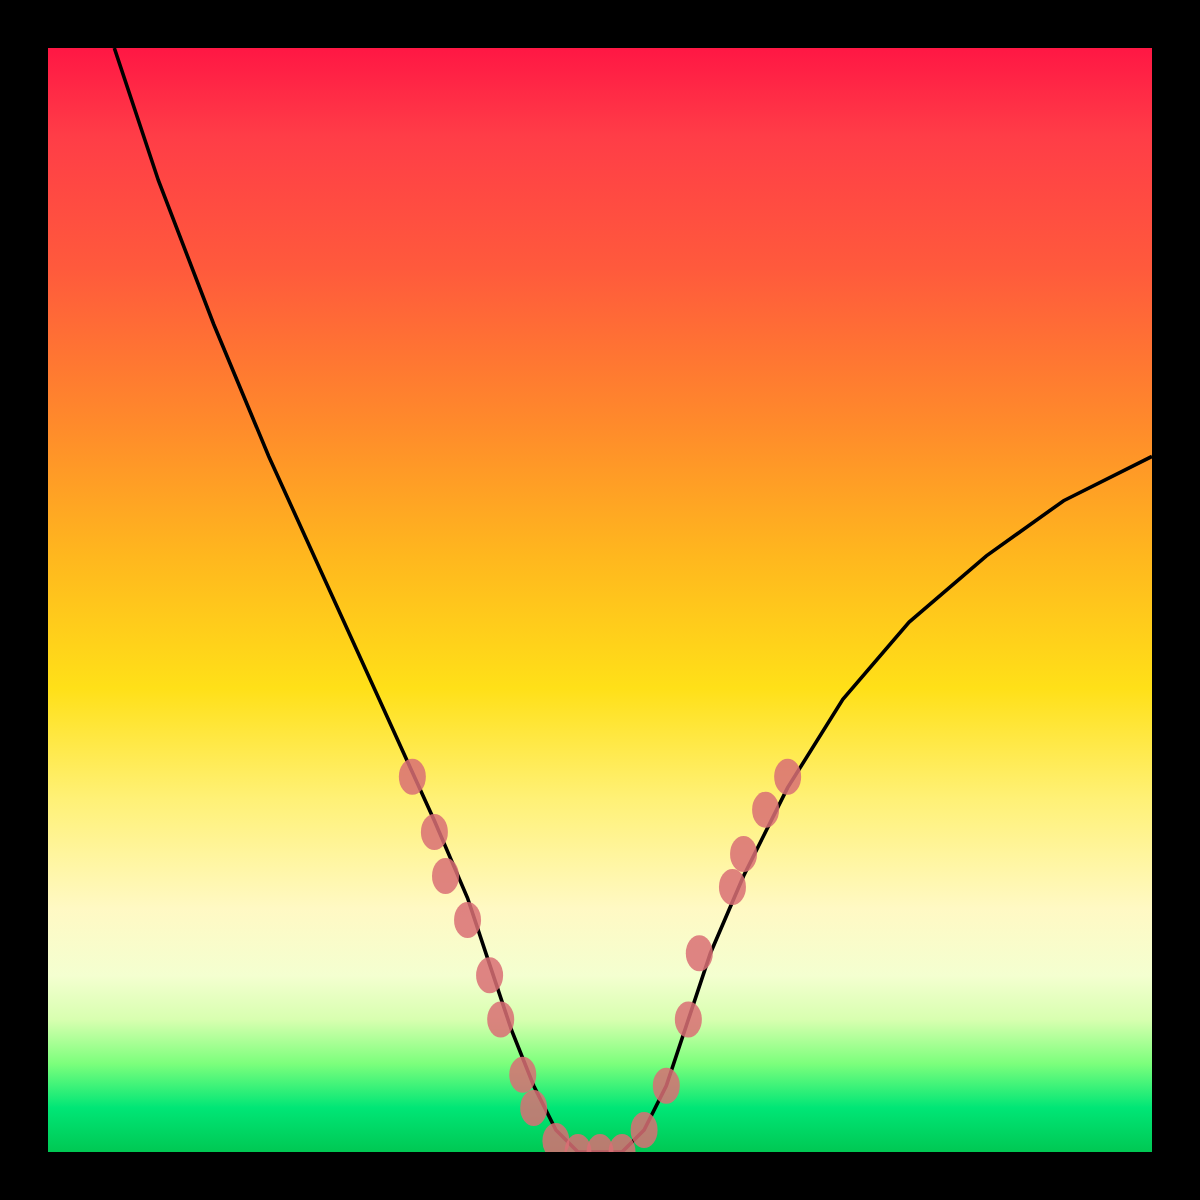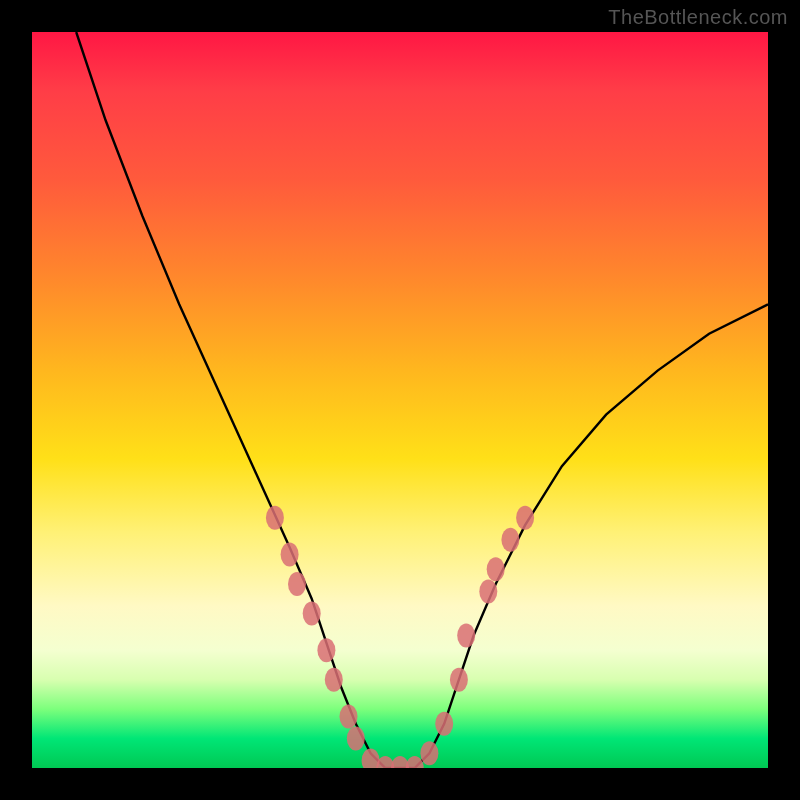--- a/index.html
+++ b/index.html
@@ -87,14 +87,13 @@
           <ellipse cx="412.2" cy="691.8" rx="9" ry="12" class="marker"></ellipse>
           <ellipse cx="426.9" cy="647.7" rx="9" ry="12" class="marker"></ellipse>
           <ellipse cx="434.2" cy="603.5" rx="9" ry="12" class="marker"></ellipse>
           <ellipse cx="456.3" cy="559.4" rx="9" ry="12" class="marker"></ellipse>
           <ellipse cx="463.7" cy="537.3" rx="9" ry="12" class="marker"></ellipse>
           <ellipse cx="478.4" cy="507.8" rx="9" ry="12" class="marker"></ellipse>
           <ellipse cx="493.1" cy="485.8" rx="9" ry="12" class="marker"></ellipse>
         </g>
     </svg>
   </div>
-  <div class="watermark">TheBottleneck.com</div>
 </div>
 
 </body></html>

